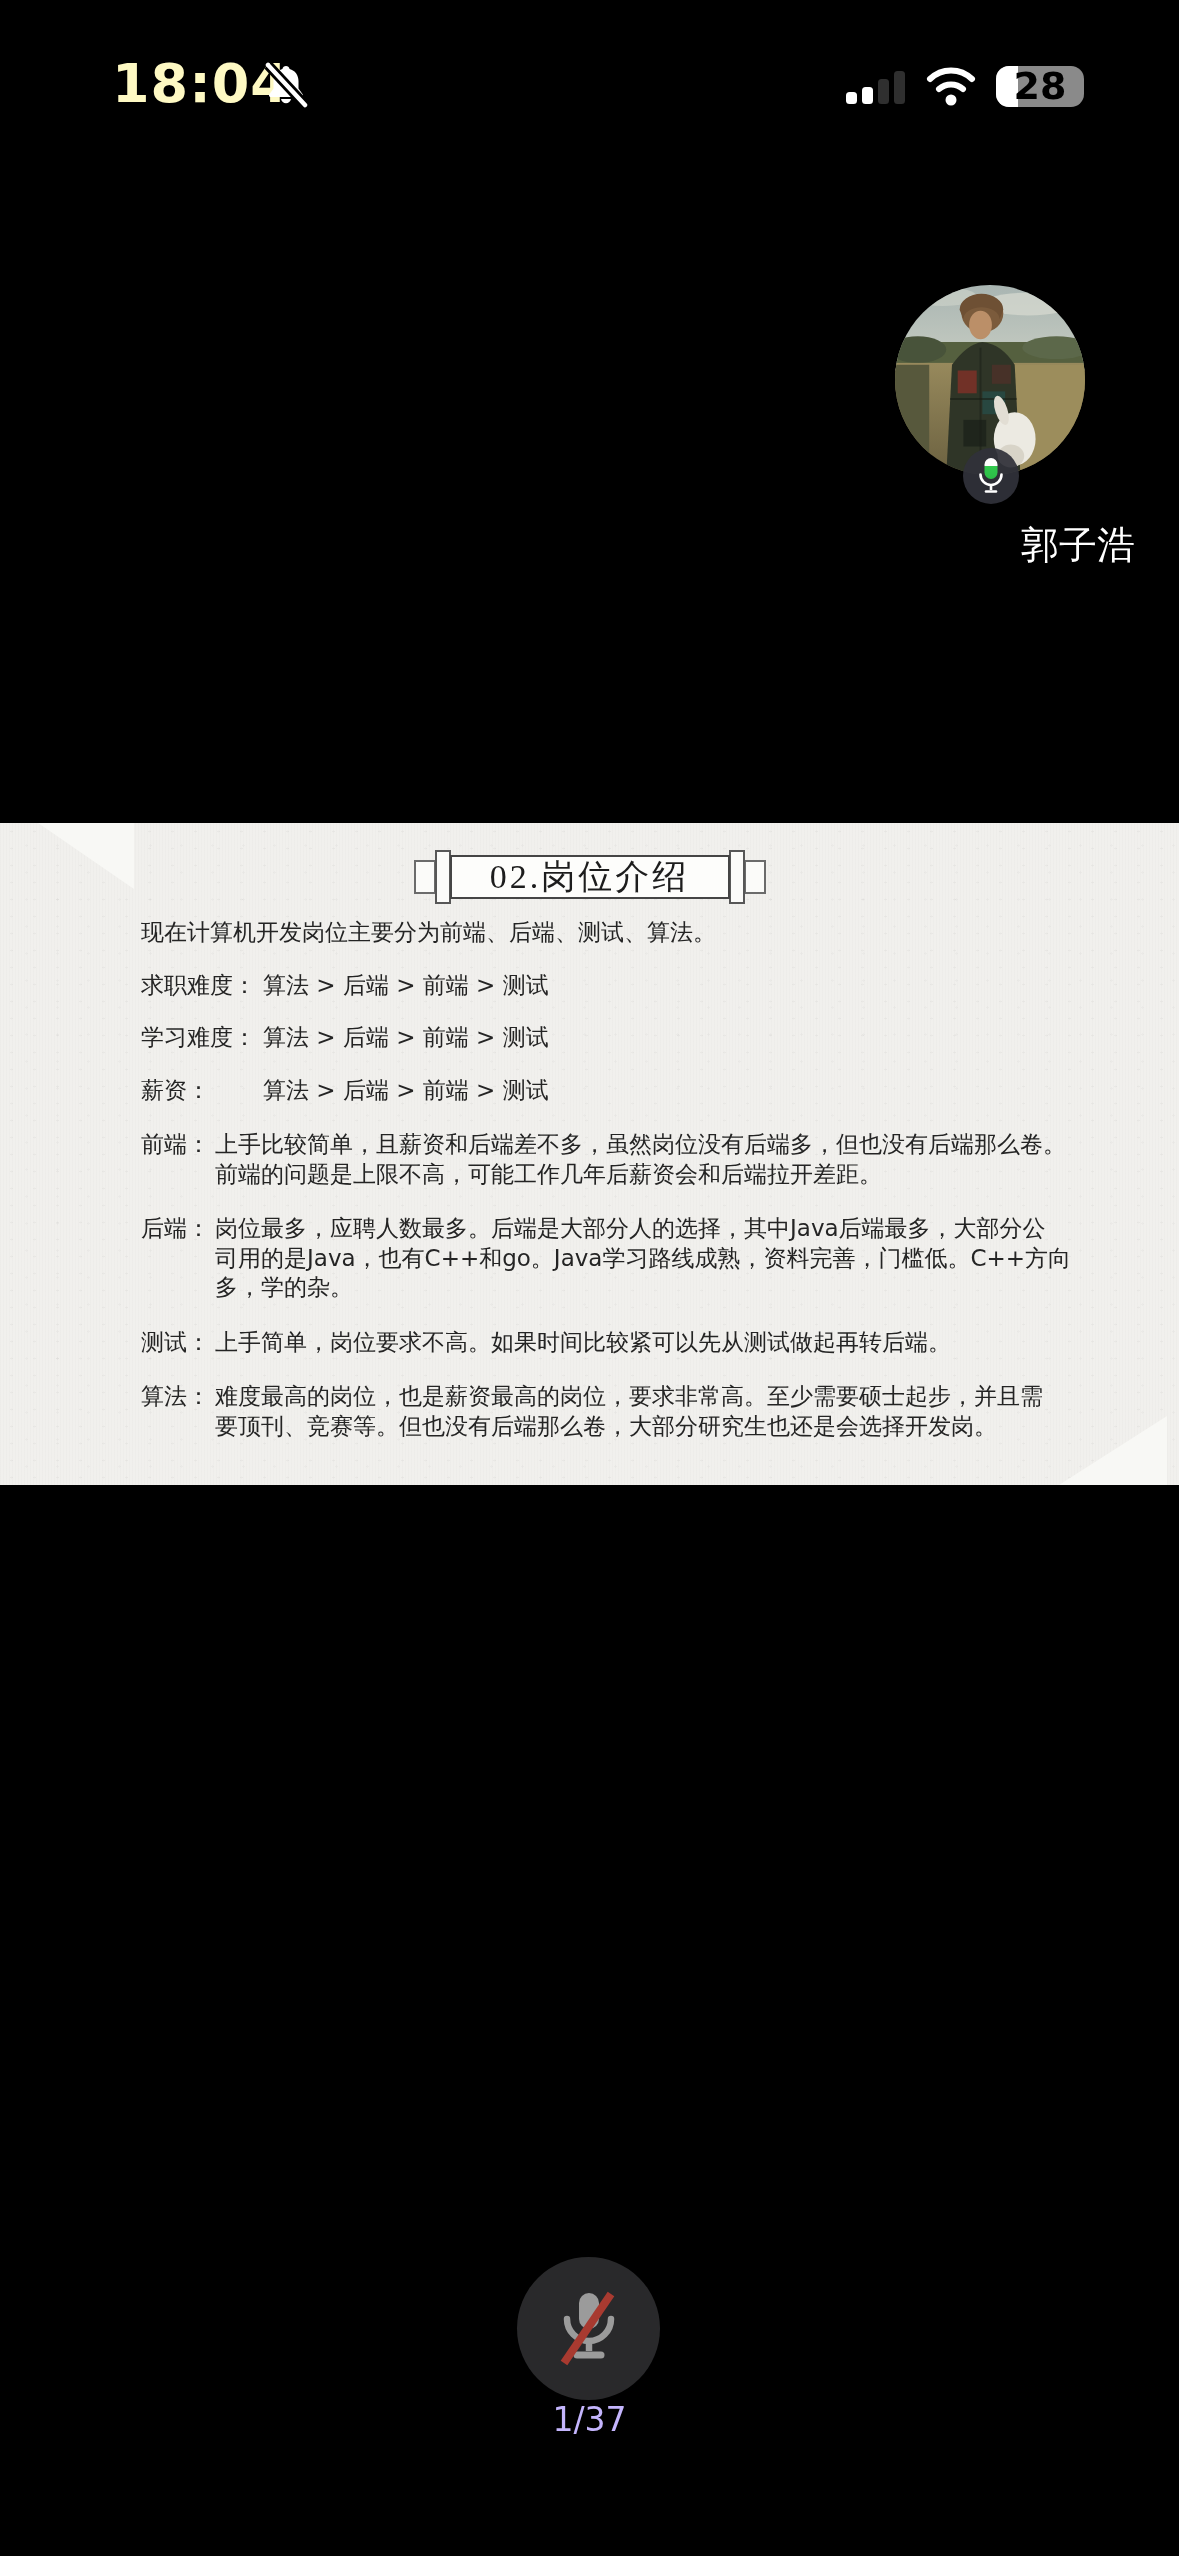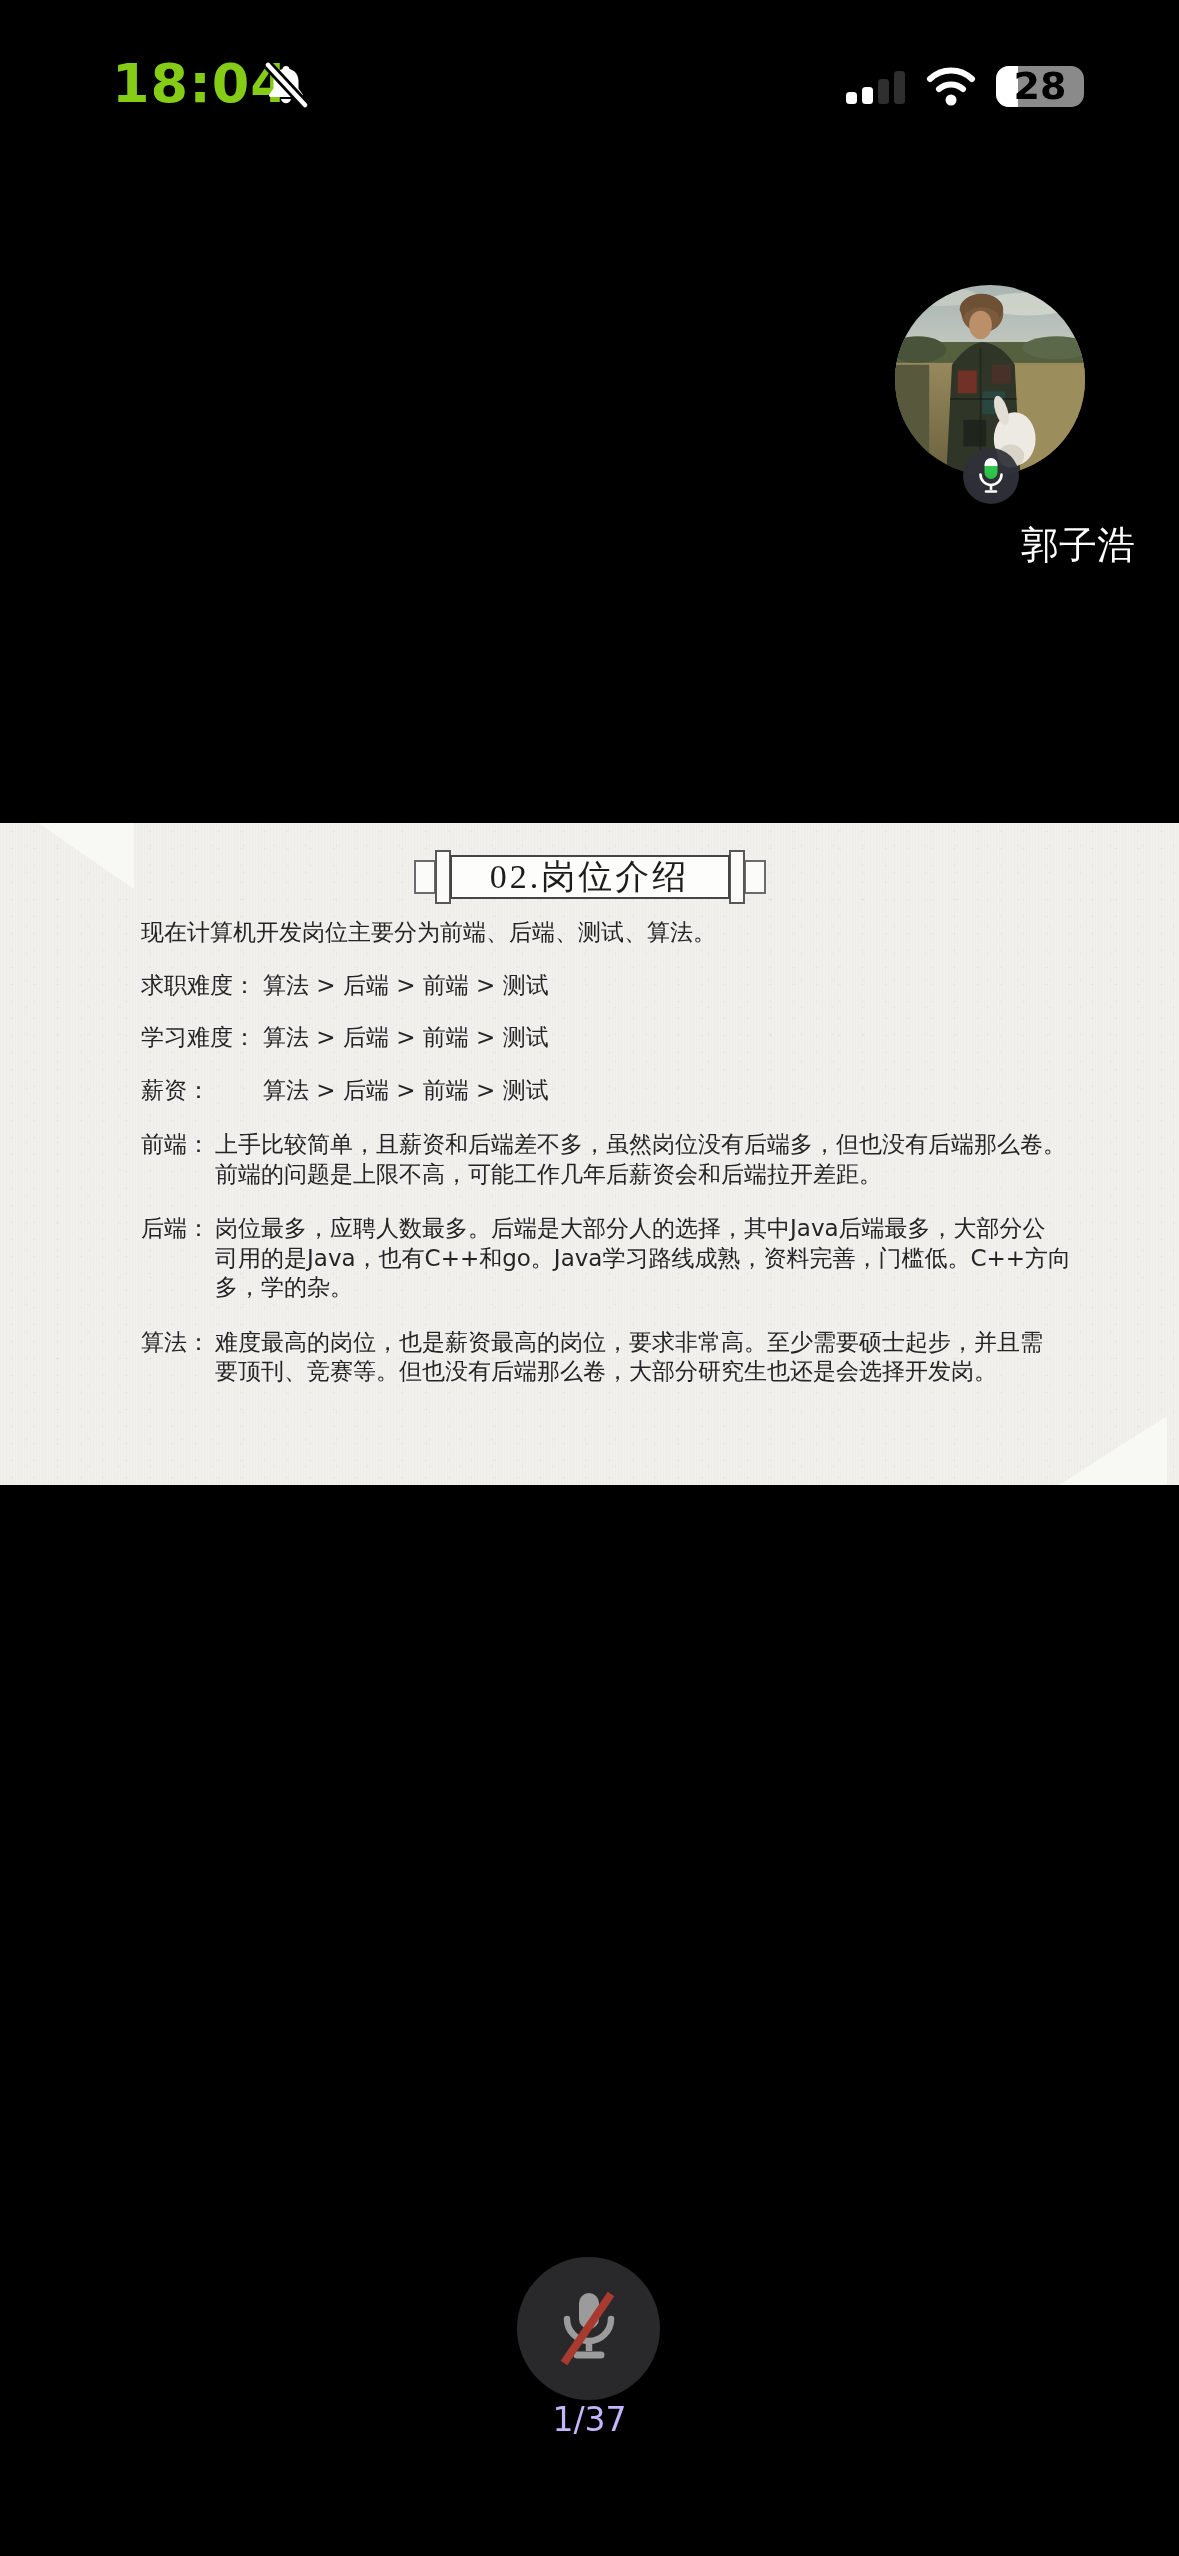--- a/index.html
+++ b/index.html
@@ -1,19 +1,19 @@
 <!DOCTYPE html>
 <html><head>
 <meta charset="utf-8">
 <style>
   html,body{margin:0;padding:0;background:#000;}
   .screen{position:relative;width:1179px;height:2556px;background:#000;overflow:hidden;
           font-family:"DejaVu Sans","Liberation Sans",sans-serif;}
   
-  .sb-time{position:absolute;left:112px;top:52px;color:#84cc16;font-size:54px;font-weight:600;letter-spacing:1px;}
+  .sb-time{position:absolute;left:112px;top:52px;color:#fef9c3;font-size:54px;font-weight:600;letter-spacing:1px;}
   .sb-bell{position:absolute;left:260px;top:62px;}
   .sb-signal{position:absolute;left:846px;top:60px;}
   .sb-wifi{position:absolute;left:922px;top:62px;}
   .sb-batt{position:absolute;left:996px;top:66px;width:88px;height:41px;background:#8a8a8a;border-radius:13px;overflow:hidden;}
   .sb-batt-fill{position:absolute;left:0;top:0;bottom:0;width:22px;background:#fff;}
   .sb-batt-num{position:absolute;inset:0;display:flex;align-items:center;justify-content:center;
                color:#000;font-size:38px;font-weight:700;line-height:41px;}
   .sb-batt-cap{position:absolute;left:1075px;top:79px;width:7px;height:15px;background:#8a8a8a;border-radius:0 4px 4px 0;}
   
   .avatar{position:absolute;left:895px;top:285px;width:190px;height:190px;border-radius:50%;overflow:hidden;}
@@ -172,20 +172,26 @@
 
   <div class="para">
     <span class="para-label">后端：</span>
     <span class="para-lines">
               <div>岗位最多，应聘人数最多。后端是大部分人的选择，其中Java后端最多，大部分公</div>
               <div>司用的是Java，也有C++和go。Java学习路线成熟，资料完善，门槛低。C++方向</div>
               <div>多，学的杂。</div>
             </span>
   </div>
 
+  <div class="para">
+    <span class="para-label">测试：</span>
+    <span class="para-lines">
+              <div>上手简单，岗位要求不高。如果时间比较紧可以先从测试做起再转后端。</div>
+            </span>
+  </div>
 
   <div class="para">
     <span class="para-label">算法：</span>
     <span class="para-lines">
               <div>难度最高的岗位，也是薪资最高的岗位，要求非常高。至少需要硕士起步，并且需</div>
               <div>要顶刊、竞赛等。但也没有后端那么卷，大部分研究生也还是会选择开发岗。</div>
             </span>
   </div>
 </div>
     </div>

